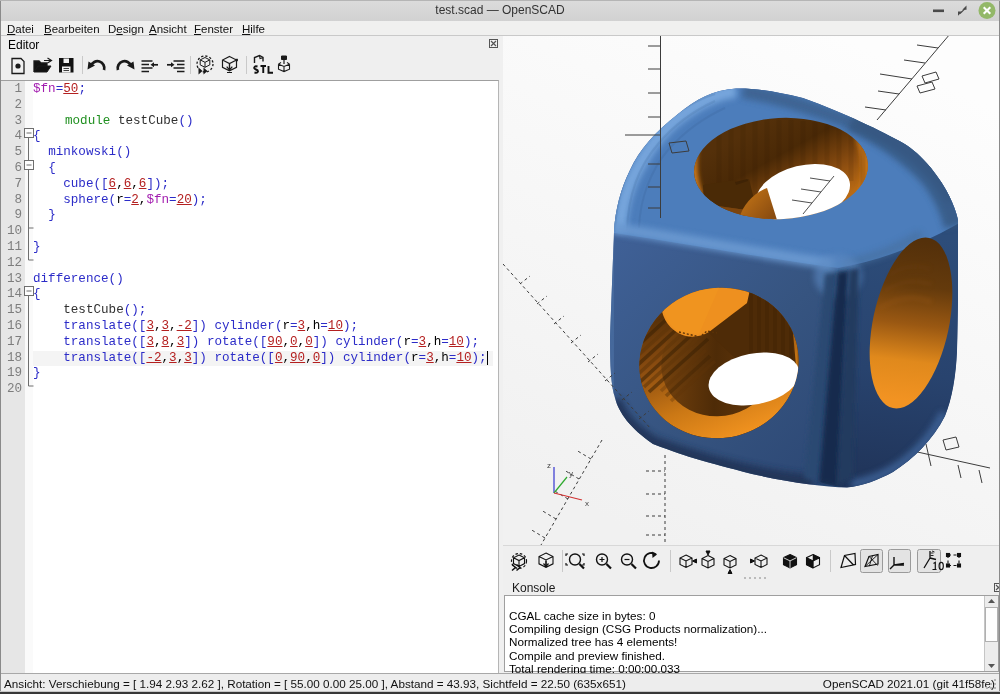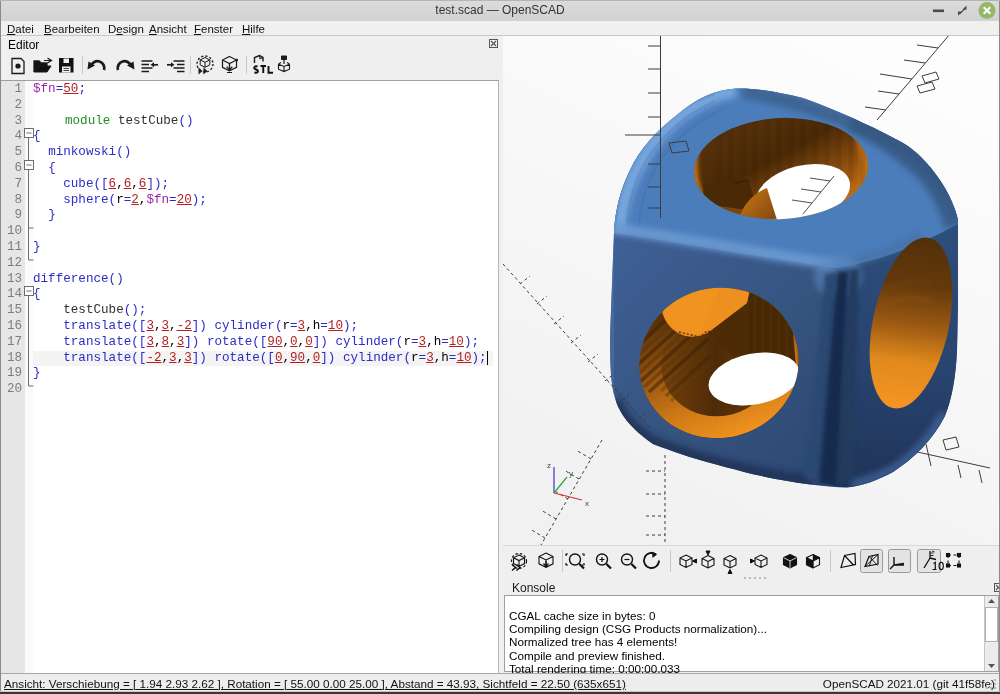--- a/index.html
+++ b/index.html
@@ -25,21 +25,21 @@
 #code .g{color:#303030;}
 #rightpanel{position:absolute;left:503px;top:36px;width:497px;height:637px;background:#efefef;}
 #view3d{position:absolute;left:0;top:0;width:497px;height:509px;background:linear-gradient(205deg,#fdfdfd 10%,#f1f1f1 90%);}
 #toolbar2{position:absolute;left:0;top:509px;width:497px;height:31px;border-top:1px solid #d8d8d8;box-sizing:border-box;}
 #konsole-head{position:absolute;left:4px;top:544px;width:497px;height:15px;}
 #konsole-title{position:absolute;left:5px;top:1px;font-size:12px;color:#1a1a1a;}
 #console{position:absolute;left:1px;top:559px;width:495px;height:77px;background:#fff;border:1px solid #9f9f9f;box-sizing:border-box;}
 #console .txt{position:absolute;left:4px;top:1px;font-size:11.7px;line-height:13.2px;color:#000;margin-top:12px;}
 #cscroll{position:absolute;right:0;top:0;width:13px;height:75px;background:#ececec;border-left:1px solid #c5c5c5;}
 #statusbar{position:absolute;left:0;top:673px;width:1000px;height:21px;background:#ededed;border-top:1px solid #a8a8a8;box-sizing:border-box;}
-#status-l{position:absolute;left:4px;top:3px;font-size:11.7px;color:#111;text-decoration:underline;}
+#status-l{position:absolute;left:4px;top:3px;font-size:11.7px;color:#111;}
 #status-r{position:absolute;right:5px;top:3px;font-size:11.7px;color:#111;}
 svg{display:block;}
 </style>
 </head>
 <body>
 <div id="titlebar">
   <div id="title">test.scad — OpenSCAD</div>
   <svg width="1000" height="21" style="position:absolute;left:0;top:0">
     <rect x="933" y="9.5" width="11" height="2.6" fill="#4a4a4a"></rect>
     <g fill="#4a4a4a">

